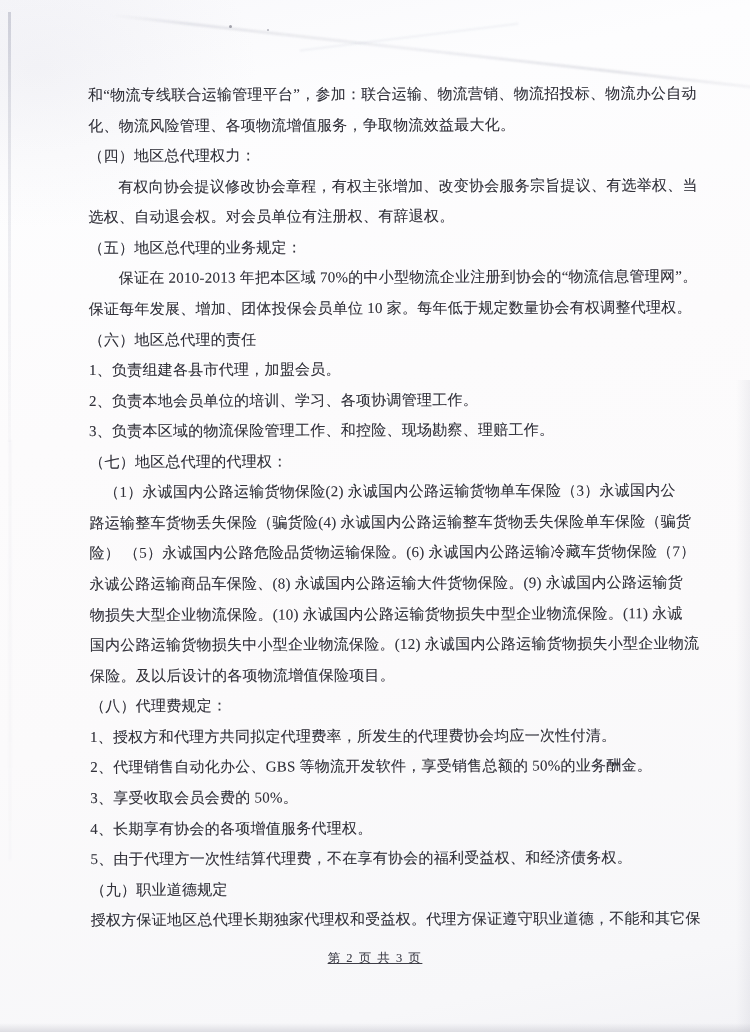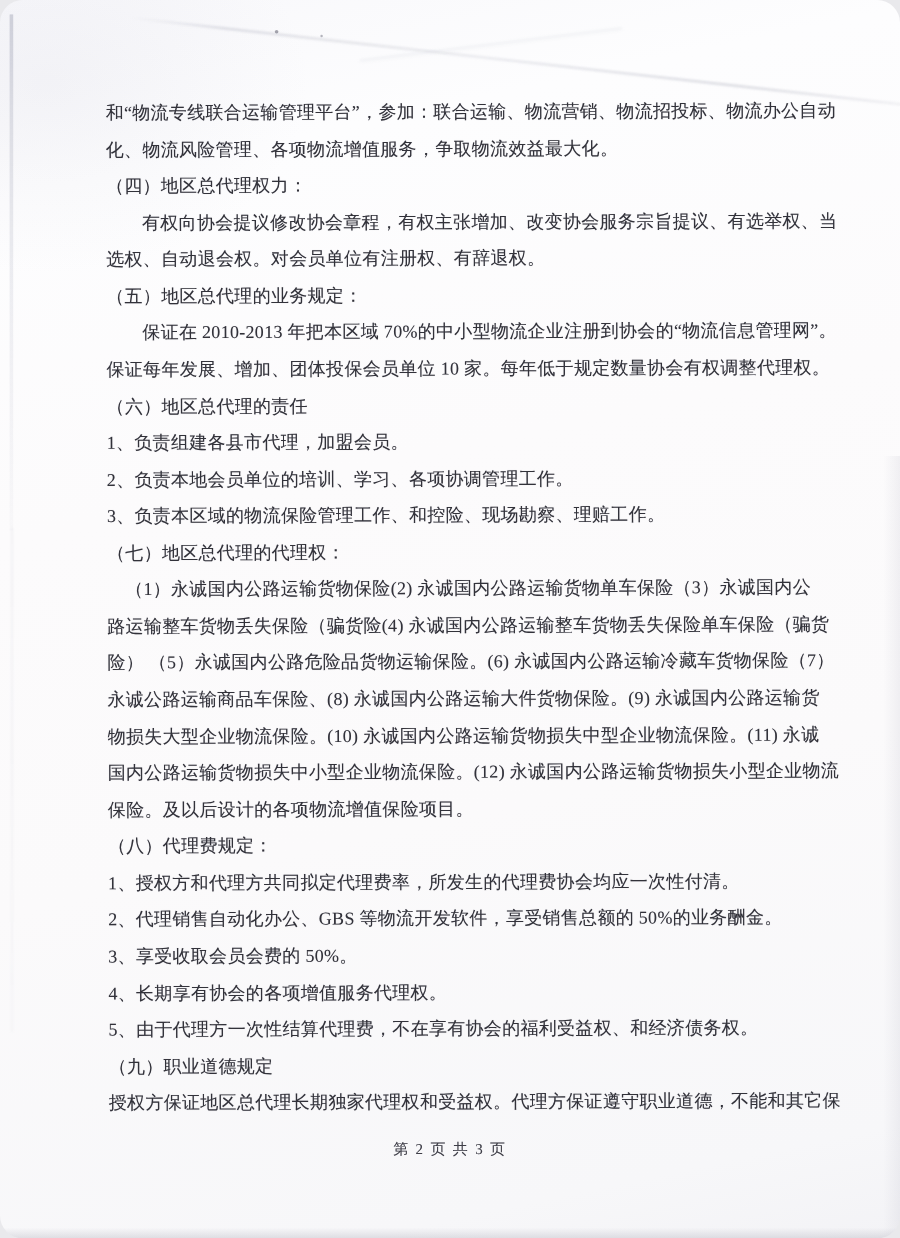--- a/index.html
+++ b/index.html
@@ -14,21 +14,20 @@
     overflow: hidden;
     background:
       linear-gradient(168deg,
         #f8f8fb 0%,
         #fdfdfe 14%,
         #fcfbfc 38%,
         #fbfafb 64%,
         #f7f7f9 92%,
         #f3f3f6 100%);
     font-family: "Liberation Serif", "DejaVu Serif", serif;
-    border-radius: 19px;
   }
   
   .artifact { position: absolute; pointer-events: none; }
   .crease-top {
     left: 110px; top: 14px;
     width: 650px; height: 2px;
     background: linear-gradient(90deg,
       rgba(170,172,186,0) 0%,
       rgba(170,172,186,0.38) 12%,
       rgba(170,172,186,0.22) 45%,
@@ -106,20 +105,21 @@
     left: 0;
     top: 948px;
     width: 750px;
     height: 20px;
     line-height: 20px;
     text-align: center;
     font-size: 12.5px;
     letter-spacing: 1.5px;
     color: #3e3e47;
     text-shadow: 0 0 0.5px rgba(70,70,85,0.3);
+    text-decoration: underline;
   }
 </style>
 </head>
 <body>
 
 <div class="page">
 
   <div class="artifact topleft-wash"></div>
   <div class="artifact crease-top"></div>
   <div class="artifact crease-top2"></div>

